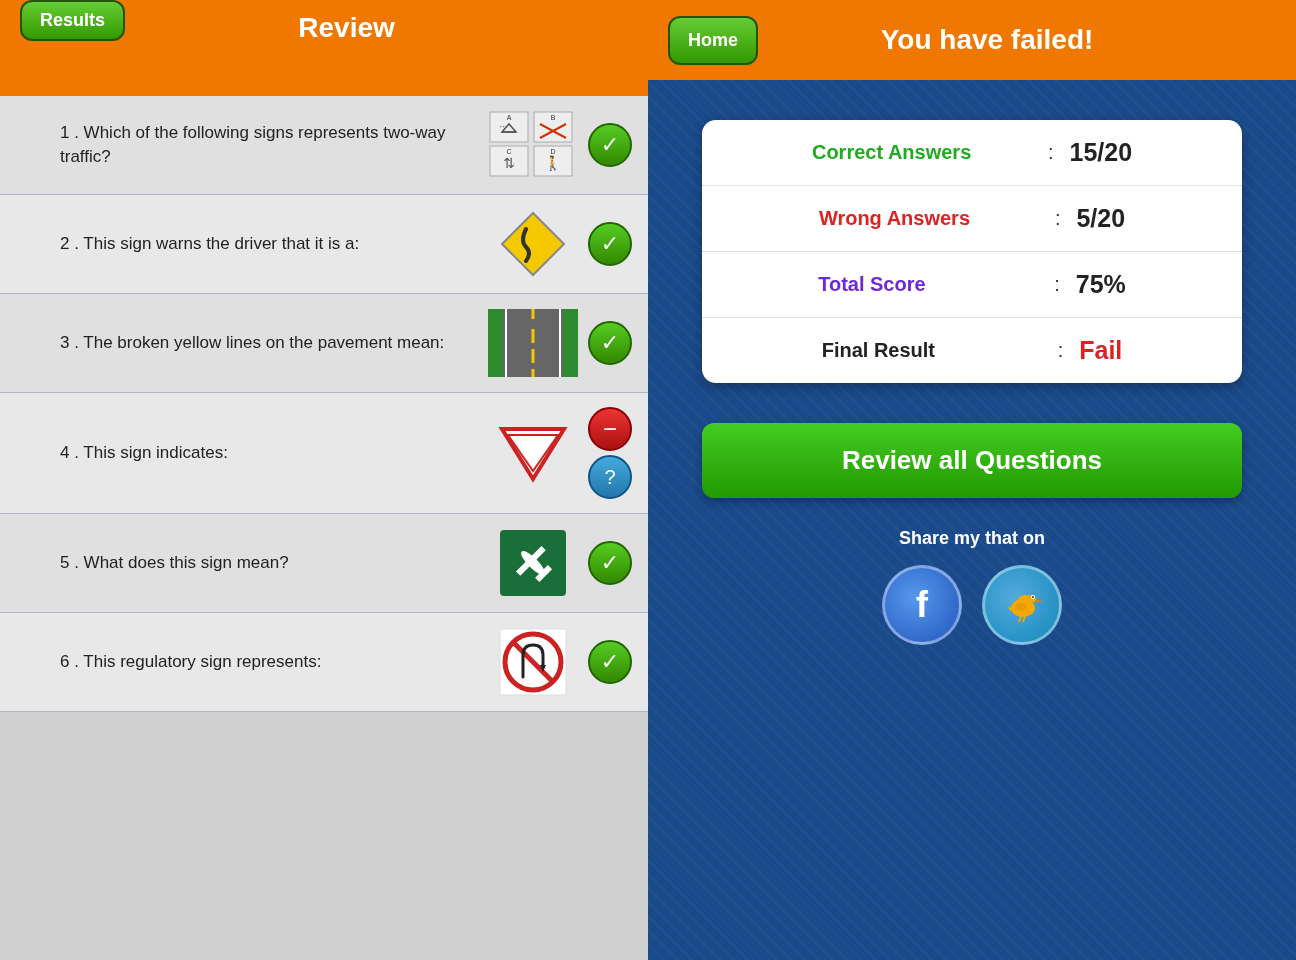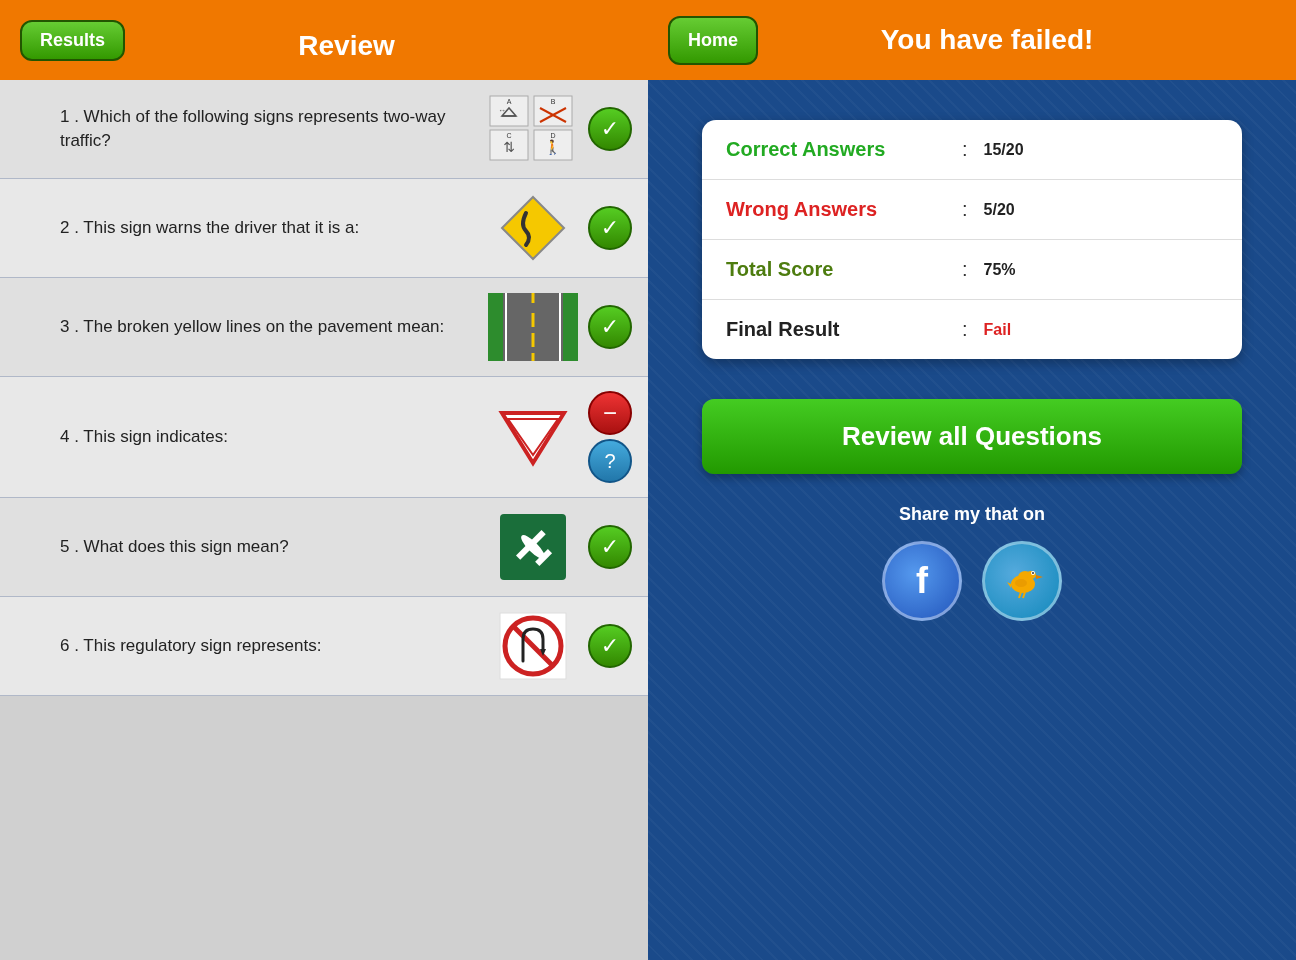--- a/index.html
+++ b/index.html
@@ -8,23 +8,23 @@
     
     .left-panel {
       width: 648px;
       height: 960px;
       background: #d0d0d0;
       display: flex;
       flex-direction: column;
     }
     .left-header {
       background: #f07800;
-      height: 80px;
-      display: flex;
-      align-items: center;
+      height: 96px;
+      display: flex;
+      align-items: flex-start;
       padding: 0 20px;
       gap: 20px;
     }
     .results-btn {
       background: linear-gradient(to bottom, #66cc33, #339900);
       color: white;
       font-weight: bold;
       font-size: 18px;
       padding: 8px 18px;
       border-radius: 12px;
@@ -148,40 +148,41 @@
       margin: 40px 30px 20px;
       width: 540px;
       overflow: hidden;
       box-shadow: 0 4px 12px rgba(0,0,0,0.3);
     }
     .result-row {
       display: flex;
       align-items: center;
       padding: 18px 24px;
       border-bottom: 1px solid #ddd;
+      justify-content: center;
     }
     .result-row:last-child { border-bottom: none; }
     .result-label {
       font-size: 20px;
       font-weight: bold;
       width: 220px;
     }
     .result-colon {
       font-size: 20px;
       color: #333;
       margin: 0 16px;
     }
     .result-value {
-      font-size: 16px;
+      font-size: 25px;
       font-weight: bold;
       color: #222;
     }
     .label-correct { color: #22aa22; }
     .label-wrong { color: #dd2222; }
-    .label-score { color: #4d7c0f; }
+    .label-score { color: #6d28d9; }
     .label-final { color: #222; }
     .value-fail { color: #dd2222; }
 
     .review-btn {
       background: linear-gradient(to bottom, #44cc22, #229900);
       color: white;
       font-size: 26px;
       font-weight: bold;
       padding: 22px 0;
       border-radius: 12px;

